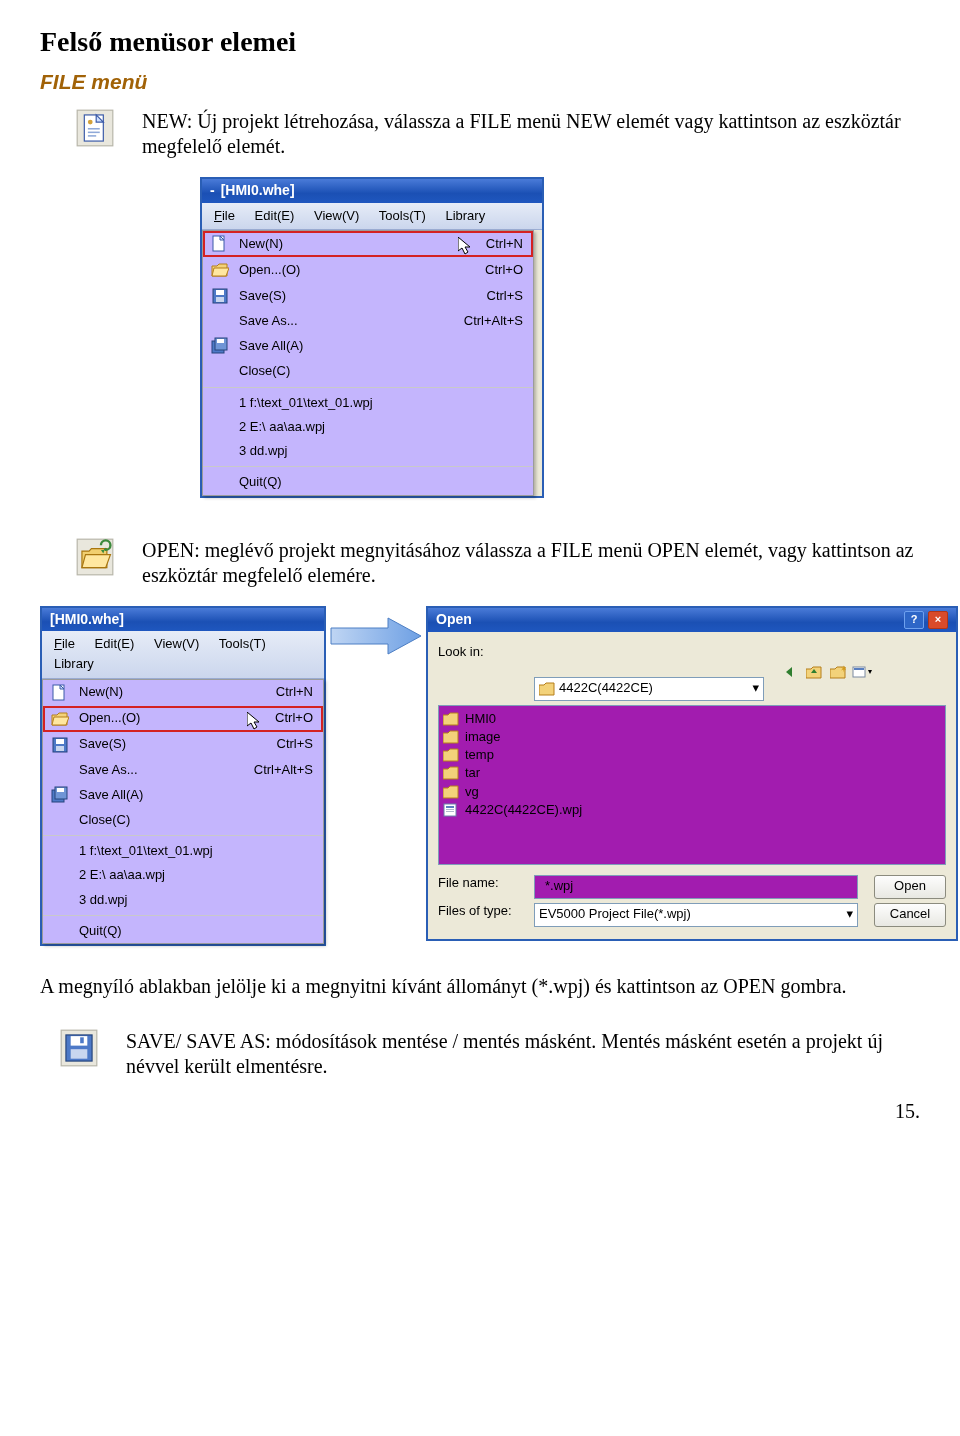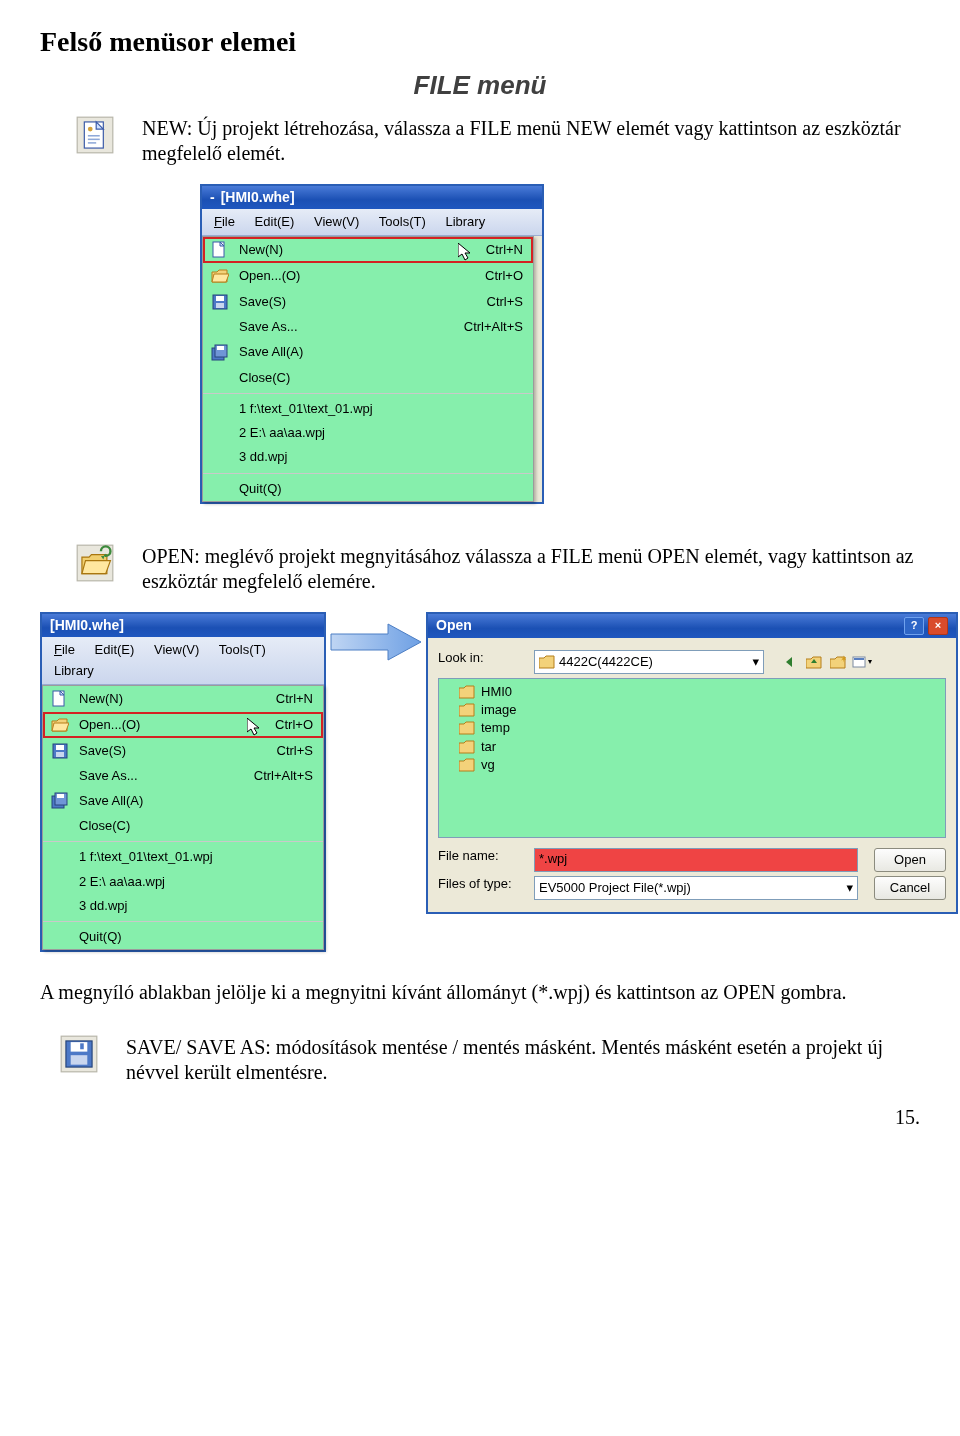--- a/index.html
+++ b/index.html
@@ -11,27 +11,26 @@
     color: #000;
     font-size: 20px;
     line-height: 1.25;
   }
   h1.title {
     font-size: 28px;
     font-weight: bold;
     margin: 0 0 10px 0;
   }
   .subtitle {
-    color: #404040;
+    color: #a16207;
     font-style: italic;
     font-weight: bold;
-    font-size: 26px;
+    font-size: 21px;
     margin: 0 0 14px 0;
     font-family: "Segoe UI", Arial, sans-serif;
-    text-align: center;
   }
   .entry {
     display: flex;
     align-items: flex-start;
     gap: 28px;
     margin: 0 0 18px 36px;
   }
   .entry .text { flex: 1; }
   .icon-box {
     width: 38px; height: 38px; display: inline-block;
@@ -62,21 +61,21 @@
   .tb-close{ background:#d94b2b; border:1px solid #b23618; color:#fff;}
 
   .menubar {
     background: linear-gradient(#e6ecf7, #cbd6ed);
     border-bottom: 1px solid #9caed4;
     padding: 3px 4px;
   }
   .menubar span { padding: 2px 8px; display:inline-block; cursor:default;}
   .menubar span u { text-decoration: underline; }
   .menu-list {
-    background:#86efac;
+    background:#c4b5fd;
     border:1px solid #9b9b9b;
     box-shadow: 2px 2px 3px rgba(0,0,0,0.25);
     width: 310px;
   }
   .menu-list .mi {
     display:flex; align-items:center;
     padding: 4px 10px 4px 6px;
     gap:8px;
   }
   .menu-list .mi .lbl { flex: 1; white-space:nowrap;}
@@ -84,33 +83,33 @@
   .menu-list .mi .ic { width:22px; display:flex; justify-content:center;}
   .menu-list hr { border:none; border-top:1px solid #c9c9c9; margin:3px 0;}
   .mi.hl-red { border:2px solid #d42222; padding:2px 8px 2px 4px;}
   .cursor-svg { position:relative; top:2px; left:-6px;}
 
   
   .dlg-body { padding: 8px 10px; background:#ece9d8; width:508px;}
   .dlg-row { display:flex; gap:16px; margin:4px 0;}
   .dlg-row .lab { width:80px; }
   .dlg-input {
-    border:1px solid #7f9db9; background:#ef4444; padding:2px 4px; height:18px; flex:1;
+    border:1px solid #7f9db9; background:#a21caf; padding:2px 10px; height:18px; flex:1;
   }
   .dlg-select {
     border:1px solid #7f9db9; background:#fff; padding:2px 4px; height:18px; flex:1;
     display:flex; align-items:center; justify-content:space-between;
   }
   .dlg-btn {
     width:70px; height:22px; background:linear-gradient(#fdfdfd,#e8e8e2);
     border:1px solid #8b8b7e; border-radius:3px; display:flex; align-items:center; justify-content:center;
     font-size:13px;
   }
   .file-pane {
-    background:#86efac; border:1px solid #7f9db9; height:150px; padding:4px 20px;
+    background:#a21caf; border:1px solid #7f9db9; height:150px; padding:4px 4px;
   }
   .file-item { display:flex; align-items:center; gap:6px; padding:1px 0;}
   .folder-ico, .file-ico { width:16px; height:14px;}
   .nav-icons { display:flex; gap:4px; align-items:center;}
   .nav-icons .nb { width:20px; height:18px; display:flex; align-items:center; justify-content:center;}
 
   .arrow-block { width:110px; display:flex; align-items:center; justify-content:center;}
 
   .figrow { display:flex; align-items:flex-start; gap:0; margin: 18px 0 28px 0;}
 
@@ -346,21 +345,21 @@
     <div class="win-titlebar">
       <span>Open</span>
       <span class="tb-btns">
         <span class="tb-btn tb-help">?</span>
         <span class="tb-btn tb-close">×</span>
       </span>
     </div>
     <div class="dlg-body">
       <div class="dlg-row">
         <span class="lab">Look in:</span>
-        <span class="dlg-select" style="flex:0 0 220px;">
+        <span class="dlg-select" style="flex:0 0 220px;margin-top:33px;">
           <span style="display:flex;align-items:center;gap:4px;">
             <svg class="folder-ico" viewBox="0 0 16 14">
                 <polygon points="0,3 5,3 7,1 15,1 15,13 0,13" fill="#f3d27a" stroke="#b57f1b"></polygon>
               </svg>
             <span>4422C(4422CE)</span>
           </span>
           <span>▾</span>
         </span>
         <span class="nav-icons">
           <span class="nb">
@@ -414,20 +413,29 @@
               <polygon points="0,3 5,3 7,1 15,1 15,13 0,13" fill="#f3d27a" stroke="#b57f1b"></polygon>
             </svg>
             <span>tar</span>
           </div>
         <div class="file-item">
             <svg class="folder-ico" viewBox="0 0 16 14">
               <polygon points="0,3 5,3 7,1 15,1 15,13 0,13" fill="#f3d27a" stroke="#b57f1b"></polygon>
             </svg>
             <span>vg</span>
           </div>
+        <div class="file-item">
+            <svg class="file-ico" viewBox="0 0 16 14">
+              <rect x="1" y="1" width="12" height="12" fill="#fff" stroke="#6b82aa"></rect>
+              <rect x="3" y="3" width="8" height="2" fill="#5a7fc0"></rect>
+              <rect x="3" y="6" width="8" height="1" fill="#aeb9cc"></rect>
+              <rect x="3" y="8" width="8" height="1" fill="#aeb9cc"></rect>
+            </svg>
+            <span>4422C(4422CE).wpj</span>
+          </div>
       </div>
 
       <div class="dlg-row" style="margin-top:10px;">
         <span class="lab">File name:</span>
         <span class="dlg-input">*.wpj</span>
         <span class="dlg-btn">Open</span>
       </div>
       <div class="dlg-row">
         <span class="lab">Files of type:</span>
         <span class="dlg-select">

